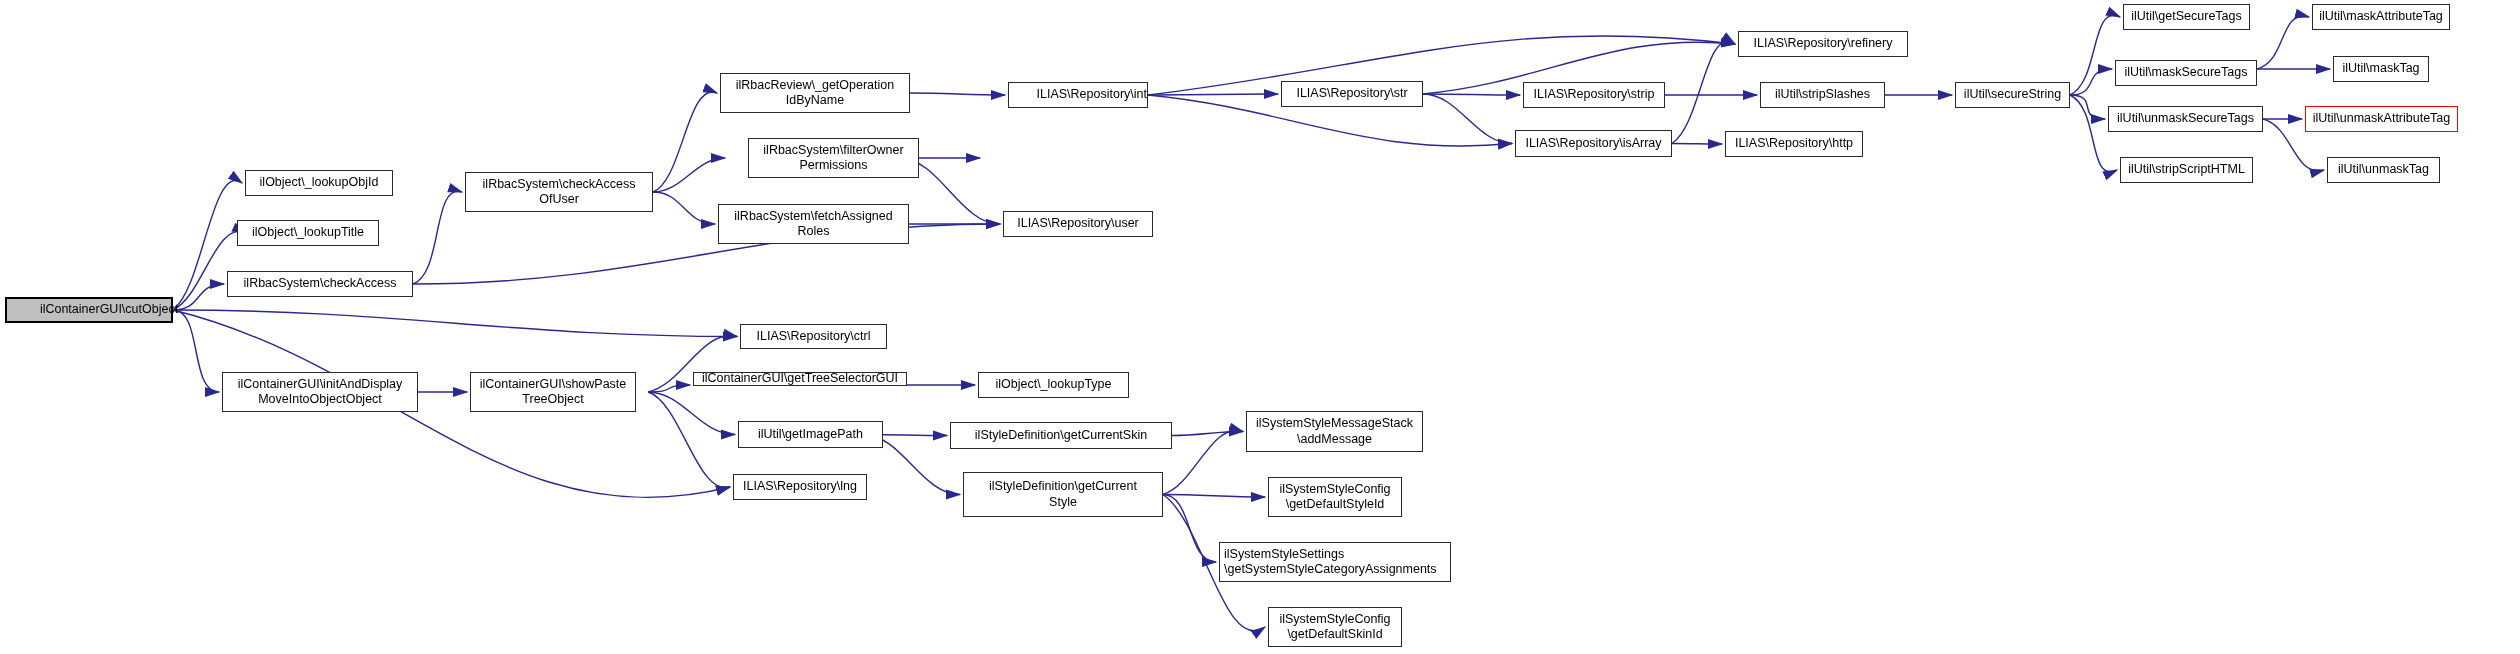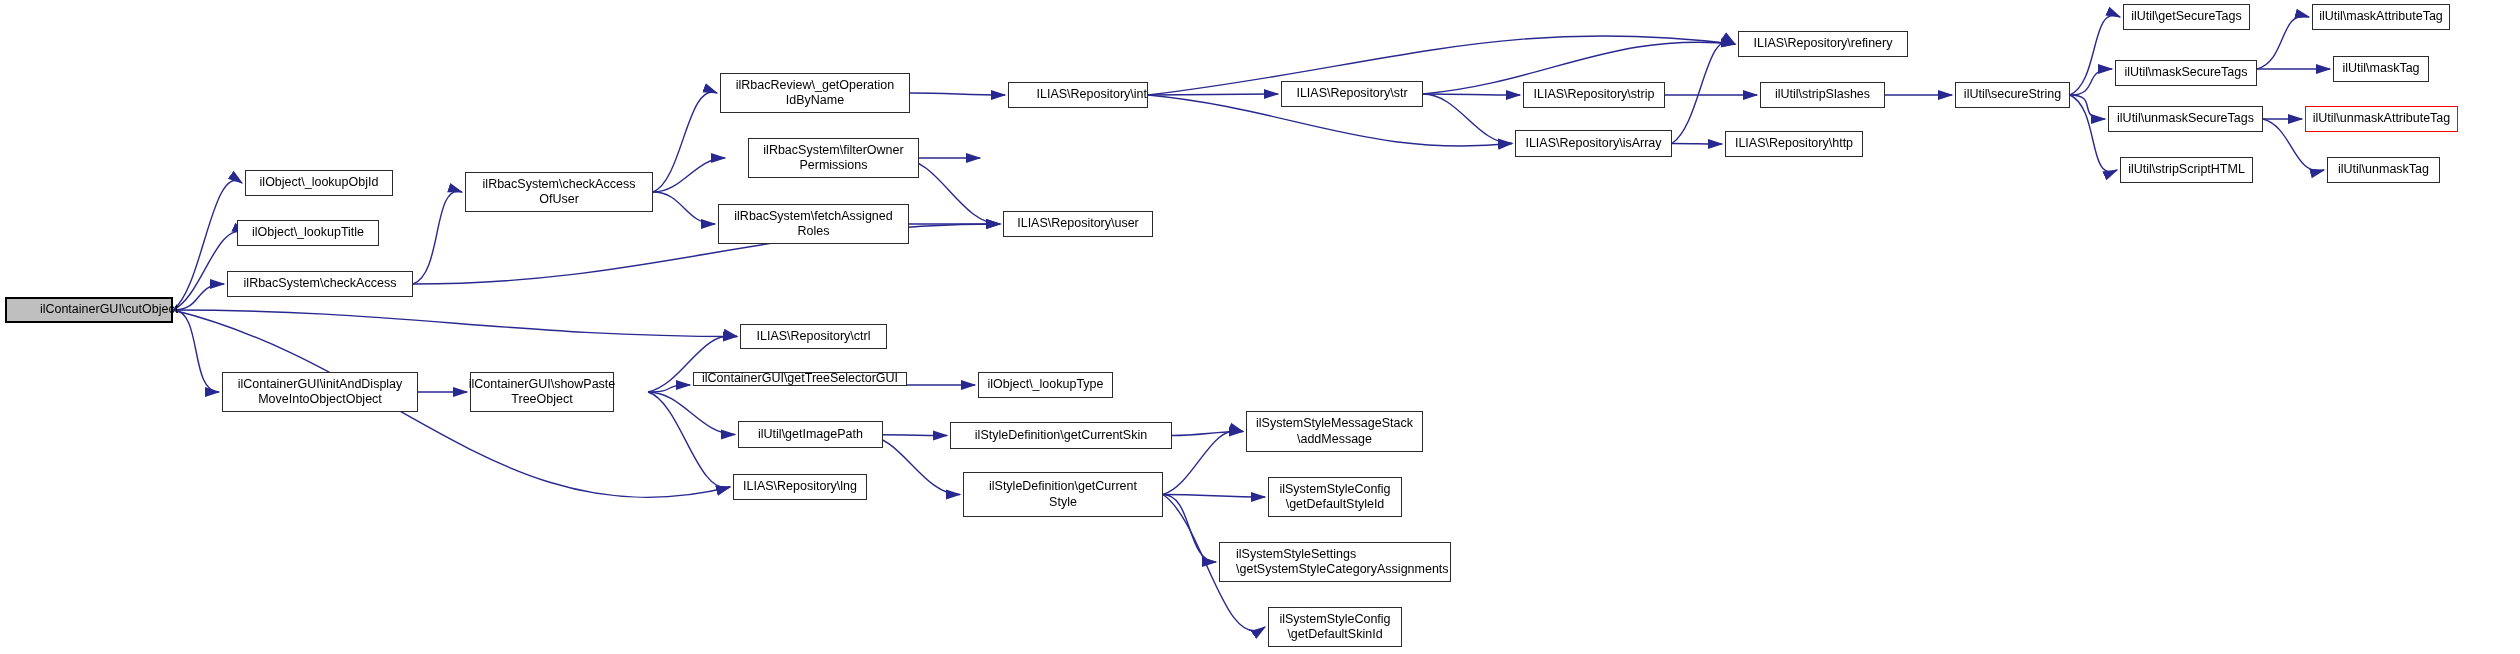--- a/index.html
+++ b/index.html
@@ -24,21 +24,21 @@
     cursor:pointer;
   }
   .node span{display:block;white-space:nowrap;}
   .node.main{
     background:#bfbfbf;
     border:2px solid #000000;
     cursor:default;
     padding-left:40px;
   }
   .node.highlight{border:1.5px solid #ff0000;}
-  .node.align-left{align-items:flex-start;text-align:left;padding-left:16px;}
+  .node.align-left{align-items:flex-start;text-align:left;padding-left:4px;}
 </style>
 </head>
 <body>
 
 <div class="stage">
     <svg width="2520" height="654">
       <defs>
         <marker id="arrow" markerWidth="12" markerHeight="9" refX="10" refY="4.5" orient="auto">
           <polygon points="0 1, 11 4.5, 0 8" fill="#28288f"></polygon>
         </marker>
@@ -166,31 +166,31 @@
     <div class="node highlight" style="left: 2305px; top: 106px; width: 153px; height: 26px;">
       <span>ilUtil\unmaskAttributeTag</span>
     </div>
     <div class="node normal" style="left: 2327px; top: 157px; width: 113px; height: 26px;">
       <span>ilUtil\unmaskTag</span>
     </div>
     <div class="node normal" style="left: 222px; top: 372px; width: 196px; height: 40px;">
       <span>ilContainerGUI\initAndDisplay</span>
       <span>MoveIntoObjectObject</span>
     </div>
-    <div class="node normal" style="left: 470px; top: 372px; width: 144px; height: 40px;">
+    <div class="node normal" style="left: 470px; top: 372px; width: 166px; height: 40px;">
       <span>ilContainerGUI\showPaste</span>
       <span>TreeObject</span>
     </div>
     <div class="node normal" style="left: 740px; top: 324px; width: 147px; height: 25px;">
       <span>ILIAS\Repository\ctrl</span>
     </div>
     <div class="node normal" style="left: 693px; top: 372px; width: 214px; height: 14px;">
       <span>ilContainerGUI\getTreeSelectorGUI</span>
     </div>
-    <div class="node normal" style="left: 978px; top: 372px; width: 135px; height: 26px;">
+    <div class="node normal" style="left: 978px; top: 372px; width: 151px; height: 26px;">
       <span>ilObject\_lookupType</span>
     </div>
     <div class="node normal" style="left: 738px; top: 421px; width: 145px; height: 27px;">
       <span>ilUtil\getImagePath</span>
     </div>
     <div class="node normal" style="left: 950px; top: 422px; width: 222px; height: 27px;">
       <span>ilStyleDefinition\getCurrentSkin</span>
     </div>
     <div class="node normal" style="left: 733px; top: 474px; width: 134px; height: 26px;">
       <span>ILIAS\Repository\lng</span>

